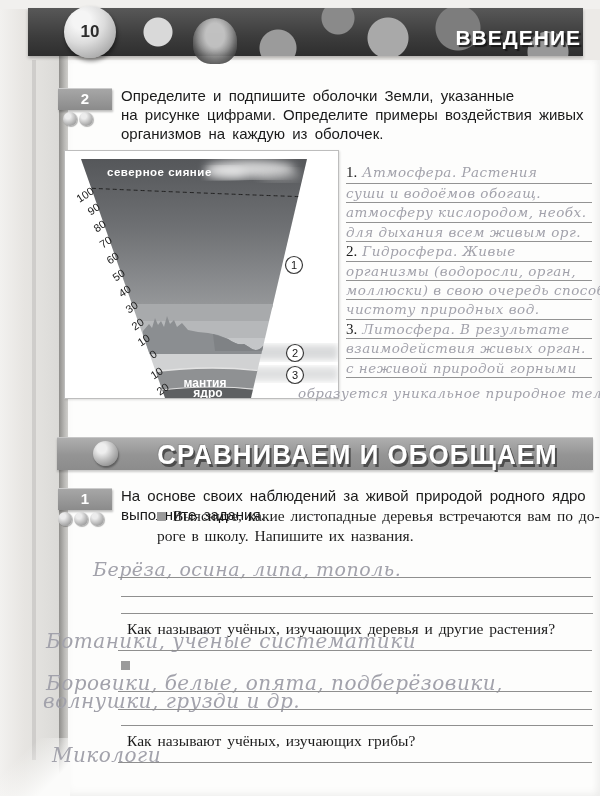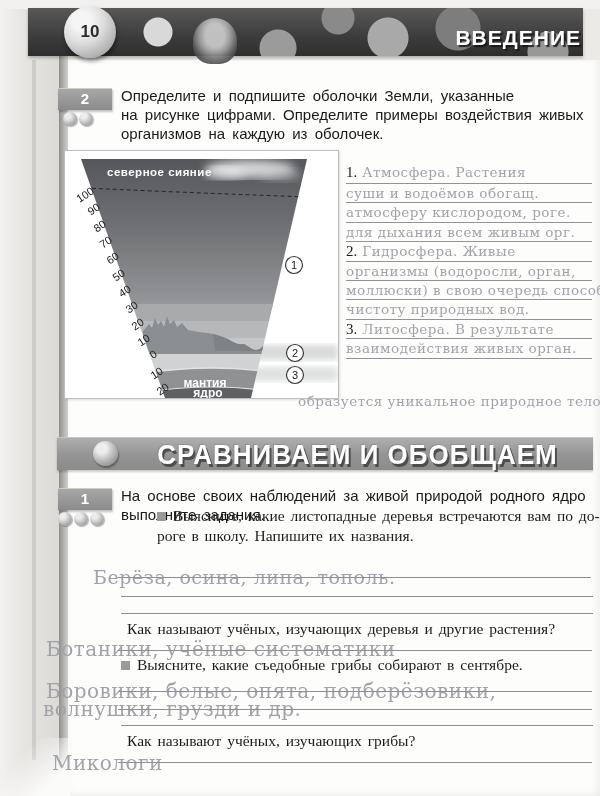--- a/index.html
+++ b/index.html
@@ -48,21 +48,21 @@
     background:radial-gradient(circle at 35% 30%, #ececec 0 20%, #c2c2c2 50%, #7e7e7e 100%);
     box-shadow:1px 1px 1px rgba(0,0,0,.3);}
 
   
   .boldtext{font-weight:normal;font-size:15px;line-height:19px;color:#1a1a1a;word-spacing:3px;}
   .seriftext{font-family:"Liberation Serif",serif;font-size:15.5px;line-height:19.5px;
     color:#1c1c1c;word-spacing:2px;}
   .sqbullet{display:inline-block;width:9px;height:9px;background:#9a9a9a;margin-right:7px;}
 
   
-  .hw{font-family:"DejaVu Serif",serif;color:#a2a2ab;letter-spacing:.5px;margin-top:8px;}
+  .hw{font-family:"DejaVu Serif",serif;font-style:italic;color:#a2a2ab;letter-spacing:.5px;}
   .rule{border-bottom:1px solid #8f8f8f;}
 
   
   .ansbox{left:346px;top:160px;width:246px;}
   .ansline{height:18.4px;line-height:18.4px;border-bottom:1px solid #939393;
     white-space:nowrap;overflow:visible;}
   .ansline .num{font-family:"Liberation Serif",serif;font-size:15px;color:#1c1c1c;
     margin-right:5px;}
   .ansline .hw{font-size:13.5px;}
   .overflow-hw{left:298px;top:385px;width:316px;font-size:13.5px;white-space:nowrap;}
@@ -190,28 +190,29 @@
   <g>
     <circle cx="230" cy="224" r="8.5" fill="#ffffff" stroke="#3a3a3a" stroke-width="1.2"></circle>
     <text x="230" y="228" font-size="11" font-family="Liberation Serif,serif" fill="#1a1a1a" text-anchor="middle">3</text>
   </g>
 </svg>
 </div>
 
 <div class="abs ansbox">
   <div class="ansline" style="height:23px;line-height:23px;"><span class="num">1.</span><span class="hw">Атмосфера. Растения</span></div>
   <div class="ansline"><span class="hw">суши и водоёмов обогащ.</span></div>
-  <div class="ansline"><span class="hw">атмосферу кислородом, роге.</span></div>
+  <div class="ansline"><span class="hw">атмосферу кислородом, необх.</span></div>
   <div class="ansline"><span class="hw">для дыхания всем живым орг.</span></div>
   <div class="ansline"><span class="num">2.</span><span class="hw">Гидросфера. Живые</span></div>
   <div class="ansline"><span class="hw">организмы (водоросли, орган,</span></div>
   <div class="ansline"><span class="hw">моллюски) в свою очередь способ.</span></div>
   <div class="ansline"><span class="hw">чистоту природных вод.</span></div>
   <div class="ansline"><span class="num">3.</span><span class="hw">Литосфера. В результате</span></div>
   <div class="ansline"><span class="hw">взаимодействия живых орган.</span></div>
+  <div class="ansline"><span class="hw">с неживой природой горными</span></div>
 </div>
 <div class="abs hw overflow-hw">образуется уникальное природное тело</div>
 
 <div class="abs banner"></div>
 <div class="abs banner-sphere"></div>
 <div class="abs banner-title">СРАВНИВАЕМ И ОБОБЩАЕМ</div>
 
 <div class="abs badge" style="top:488px;">
   <span>1</span>
 </div>
@@ -232,21 +233,21 @@
 <div class="abs hw" style="left:93px;top:558px;font-size:19px;">Берёза, осина, липа, тополь.</div>
 <div class="abs rule" style="left:118px;top:577px;width:473px;"></div>
 <div class="abs rule" style="left:121px;top:596px;width:472px;"></div>
 <div class="abs rule" style="left:121px;top:613px;width:472px;"></div>
 
 <div class="abs seriftext" style="left:127px;top:619px;width:465px;">Как называют учёных, изучающих деревья и другие растения?</div>
 <div class="abs hw" style="left:46px;top:629px;font-size:20px;">Ботаники, учёные систематики</div>
 <div class="abs rule" style="left:118px;top:650px;width:474px;"></div>
 
 <div class="abs seriftext" style="left:121px;top:655px;width:470px;">
-  <span class="sqbullet"></span><span>Выясните, какие съедобные грибы собирают в сентябре.</span>
+  <span class="sqbullet"></span>
 </div>
 <div class="abs hw" style="left:46px;top:671px;font-size:20px;white-space:nowrap;">Боровики, белые, опята, подберёзовики,</div>
 <div class="abs rule" style="left:118px;top:691px;width:474px;"></div>
 <div class="abs hw" style="left:43px;top:689px;font-size:20px;">волнушки, грузди и др.</div>
 <div class="abs rule" style="left:118px;top:709px;width:474px;"></div>
 <div class="abs rule" style="left:121px;top:725px;width:472px;"></div>
 
 <div class="abs seriftext" style="left:127px;top:731px;width:465px;">Как называют учёных, изучающих грибы?</div>
 <div class="abs hw" style="left:52px;top:743px;font-size:20px;">Микологи</div>
 <div class="abs rule" style="left:118px;top:762px;width:474px;"></div>

